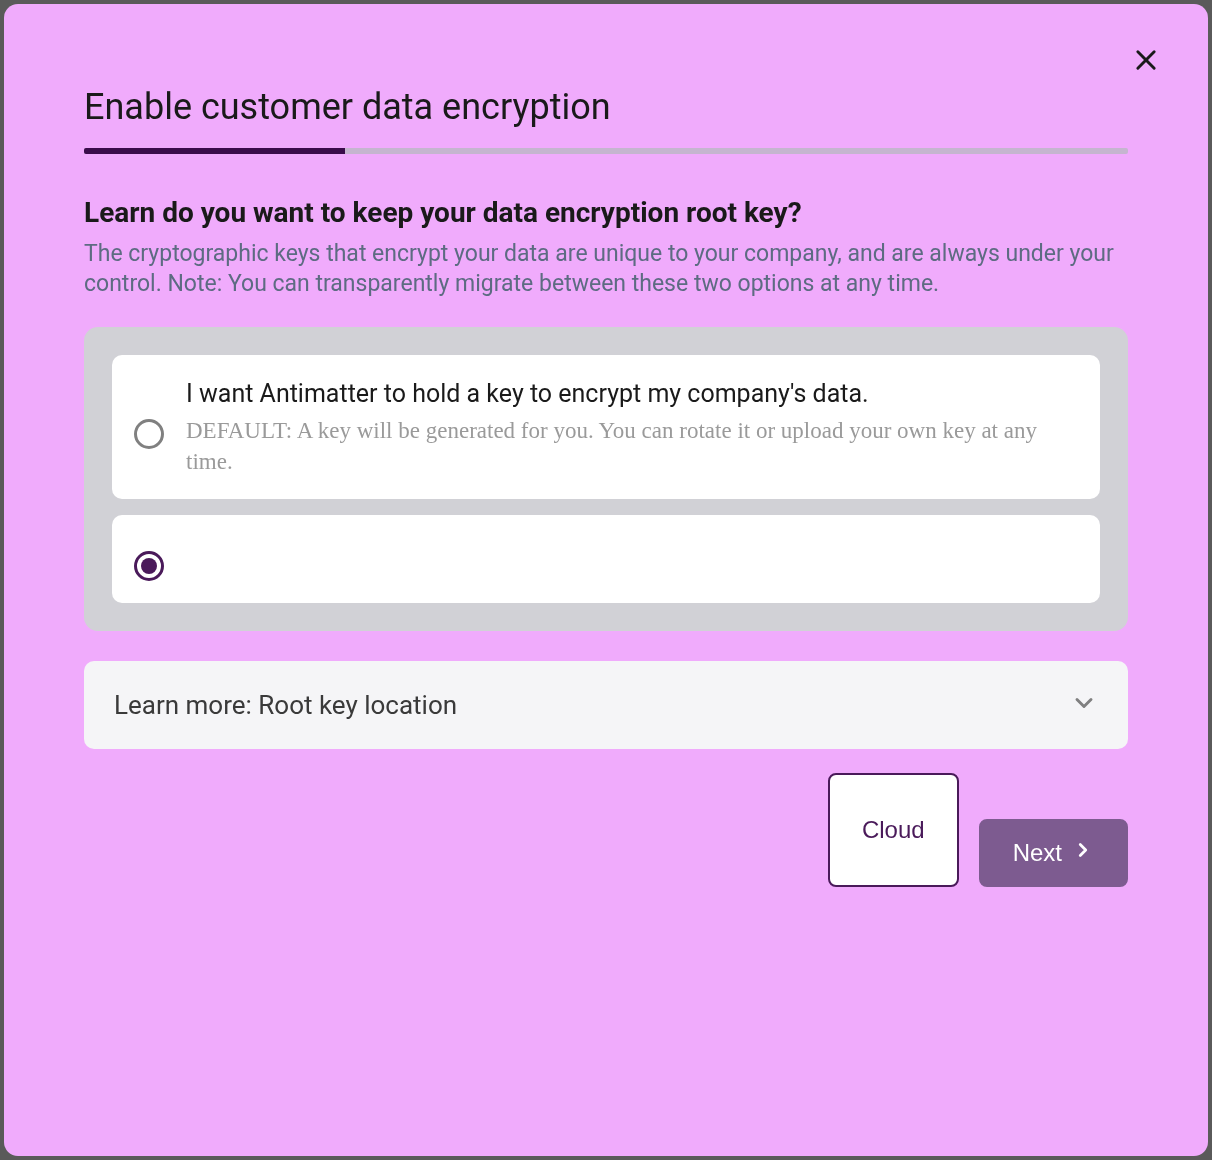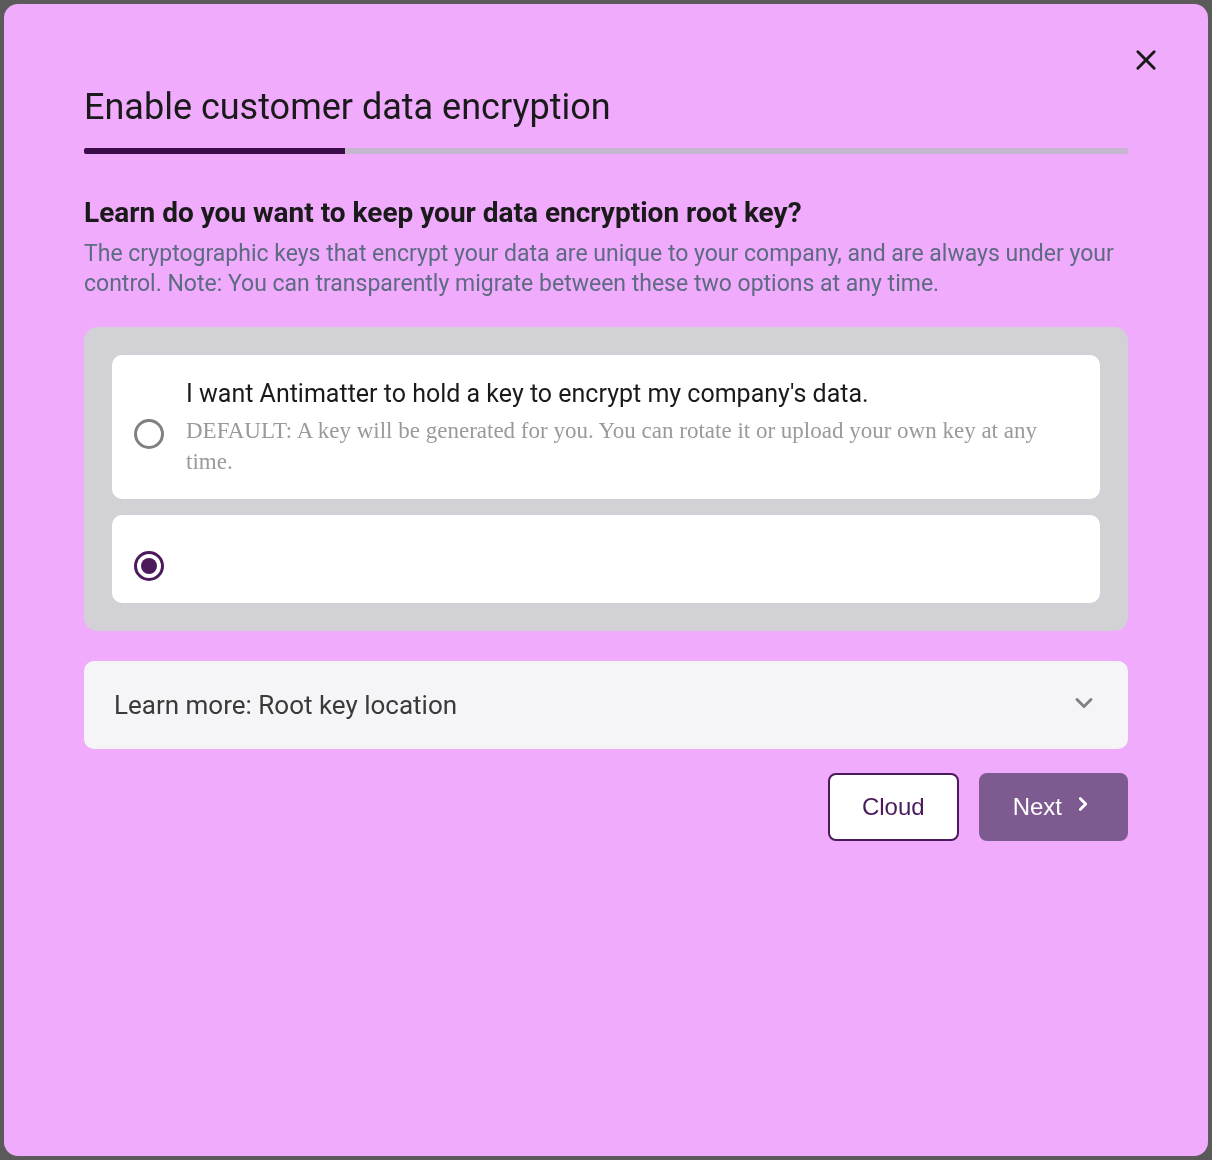--- a/index.html
+++ b/index.html
@@ -176,20 +176,21 @@
     }
     .btn-cancel {
       background: #ffffff;
       border: 2px solid #4a1a5a;
       color: #4a1a5a;
     }
     .btn-next {
       background: #7d5b90;
       border: 2px solid #7d5b90;
       color: #ffffff;
+      margin-top: 46px;
     }
     .btn-next svg {
       width: 22px;
       height: 22px;
     }
   </style>
 </head>
 <body>
 
 <div class="modal">

